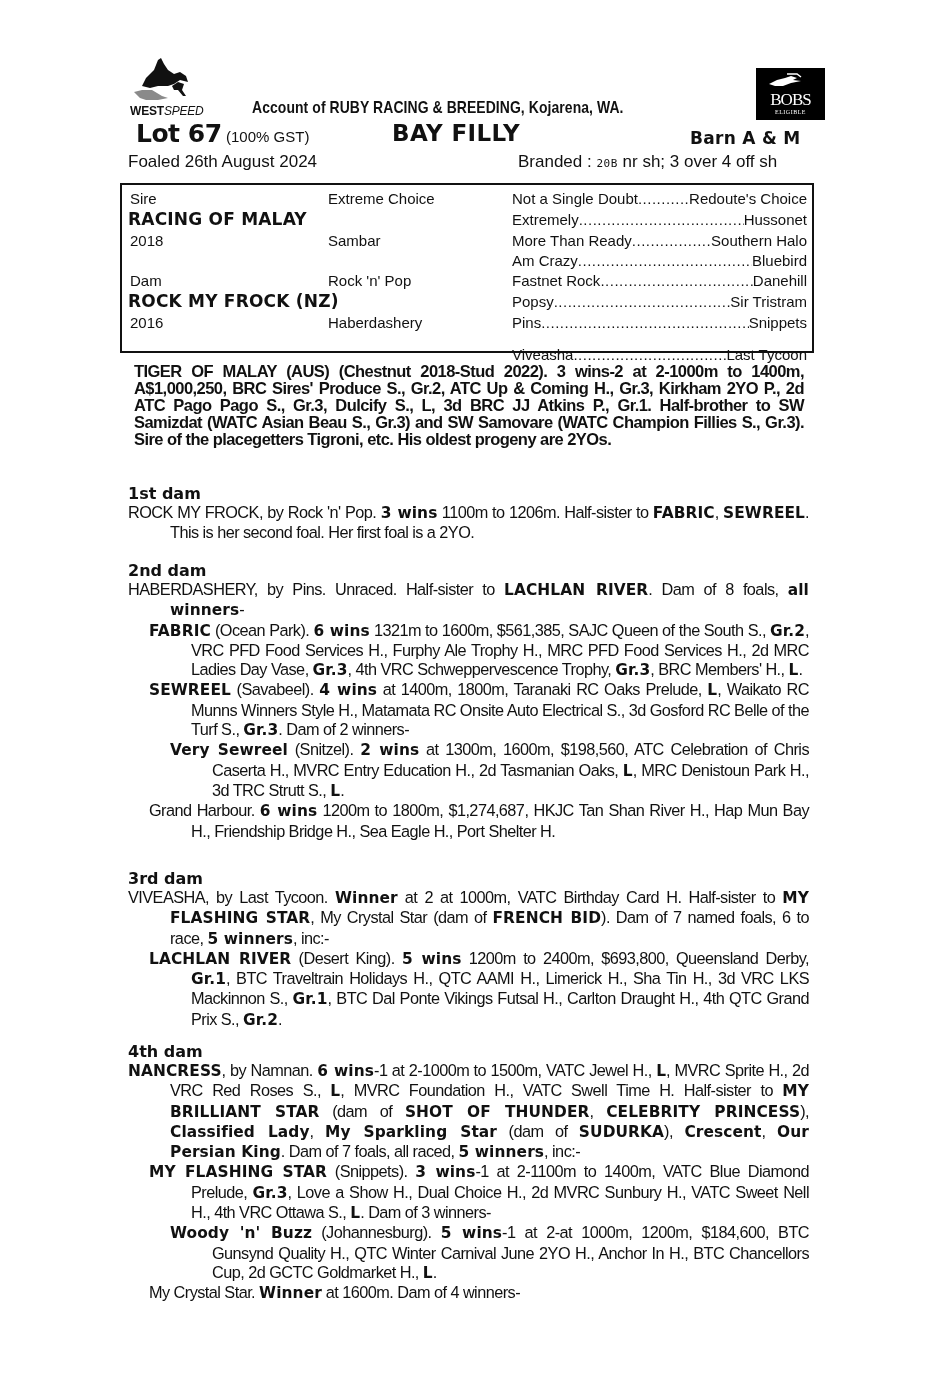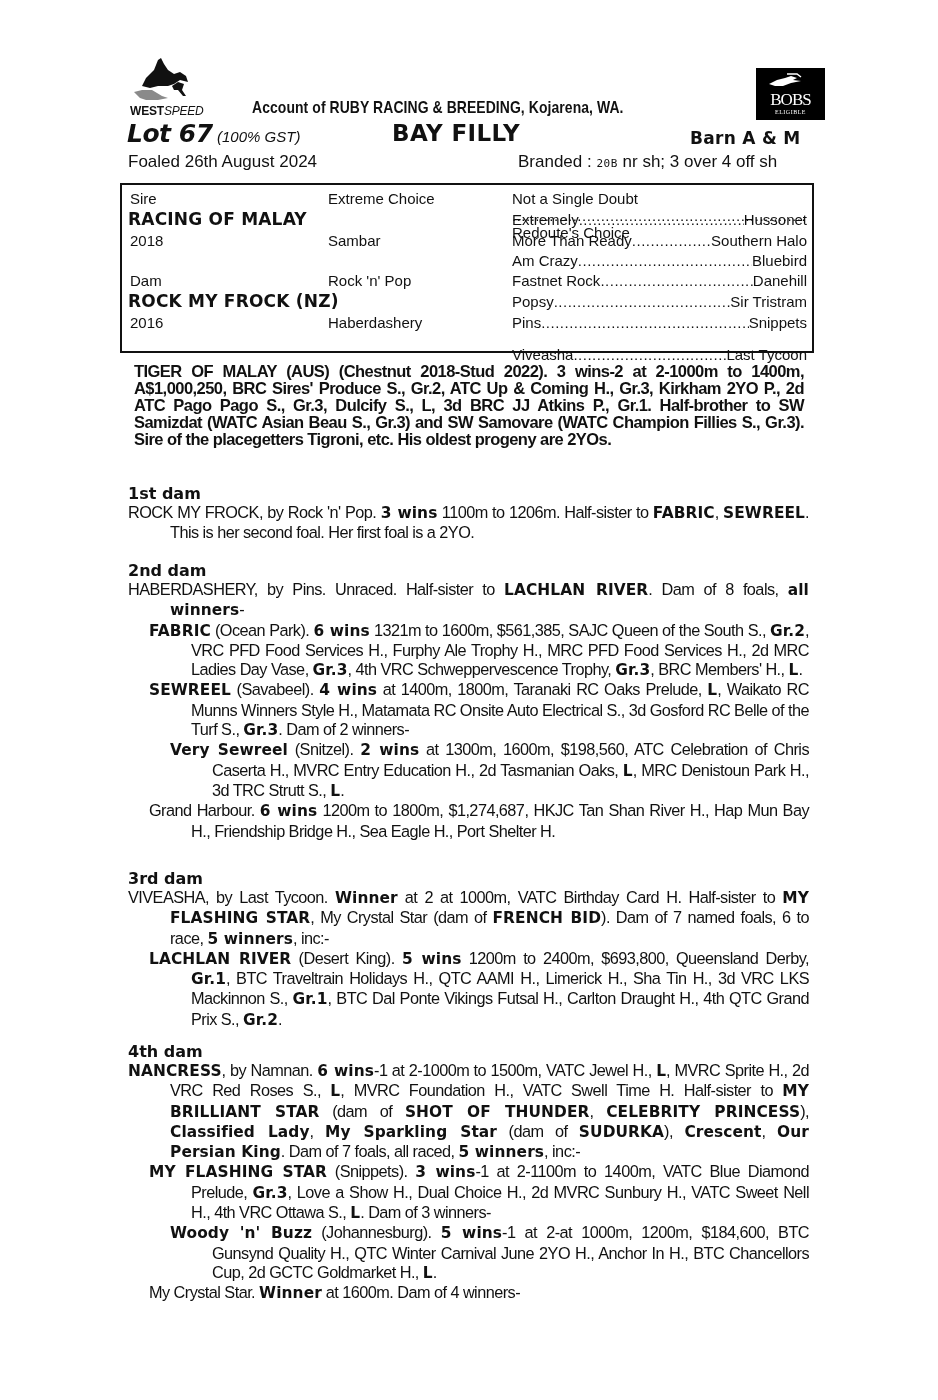--- a/index.html
+++ b/index.html
@@ -8,21 +8,21 @@
 
   
   .logo-westspeed { left: 128px; top: 56px; width: 72px; height: 62px; }
   .logo-westspeed .ws-text { position: absolute; left: 2px; top: 48px; font-size: 12px; font-weight: bold; letter-spacing: -0.2px; }
   .logo-westspeed .ws-text i { font-weight: normal; }
   .account-line { left: 252px; top: 98px; font-family: "Liberation Sans", sans-serif; font-weight: bold; font-size: 17px; transform: scaleX(0.82); transform-origin: left top; letter-spacing: 0.1px; white-space: nowrap; }
   .logo-bobs { left: 756px; top: 68px; width: 69px; height: 52px; background: #000; color: #fff; text-align: center; }
   .logo-bobs .bobs-word { position: absolute; left: 0; right: 0; top: 24px; font-family: "Liberation Serif", serif; font-size: 17px; letter-spacing: -1px; line-height: 16px; }
   .logo-bobs .bobs-sub { position: absolute; left: 0; right: 0; top: 41px; font-family: "Liberation Serif", serif; font-size: 6px; letter-spacing: 0.5px; }
 
-  .lot { left: 127px; top: 119px; white-space: nowrap; font-style: italic; }
+  .lot { left: 136px; top: 119px; white-space: nowrap; }
   .lot .lot-num { font-family: "DejaVu Sans", sans-serif; font-weight: bold; font-size: 25px; letter-spacing: -0.5px; }
   .lot .gst { font-size: 15px; }
   .sex-color { left: 392px; top: 120px; font-family: "DejaVu Sans", sans-serif; font-weight: bold; font-size: 23px; letter-spacing: 0.4px; }
   .barn { left: 690px; top: 128px; font-family: "DejaVu Sans", sans-serif; font-weight: bold; font-size: 17px; letter-spacing: 0.3px; white-space: nowrap; }
   .foaled { left: 128px; top: 152px; font-size: 17px; }
   .branded { left: 518px; top: 152px; font-size: 17px; white-space: nowrap; }
   .branded .brand-mark { font-family: "DejaVu Sans Mono", monospace; font-size: 11px; letter-spacing: 0.5px; }
 
   
   .pedigree { left: 120px; top: 183px; width: 694px; height: 170px; border: 2px solid #111; box-sizing: border-box; }
@@ -86,21 +86,21 @@
   <div class="ped-cell" style="left:8px;top:47px;">2018</div>
   <div class="ped-cell" style="left:206px;top:5px;">Extreme Choice</div>
   <div class="ped-cell" style="left:206px;top:47px;">Sambar</div>
 
   <div class="ped-cell" style="left:8px;top:87px;">Dam</div>
   <div class="ped-cell big" style="left:6px;top:106px;">ROCK MY FROCK (NZ)</div>
   <div class="ped-cell" style="left:8px;top:129px;">2016</div>
   <div class="ped-cell" style="left:206px;top:87px;">Rock 'n' Pop</div>
   <div class="ped-cell" style="left:206px;top:129px;">Haberdashery</div>
 
-  <div class="ped-right" style="top:5px;flex-direction:column;">
+  <div class="ped-right" style="top:5px;">
       <span class="l">Not a Single Doubt</span>
       <span class="dots"></span>
       <span class="r">Redoute's Choice</span>
     </div>
   <div class="ped-right" style="top:26px;">
       <span class="l">Extremely</span>
       <span class="dots"></span>
       <span class="r">Hussonet</span>
     </div>
   <div class="ped-right" style="top:47px;">

